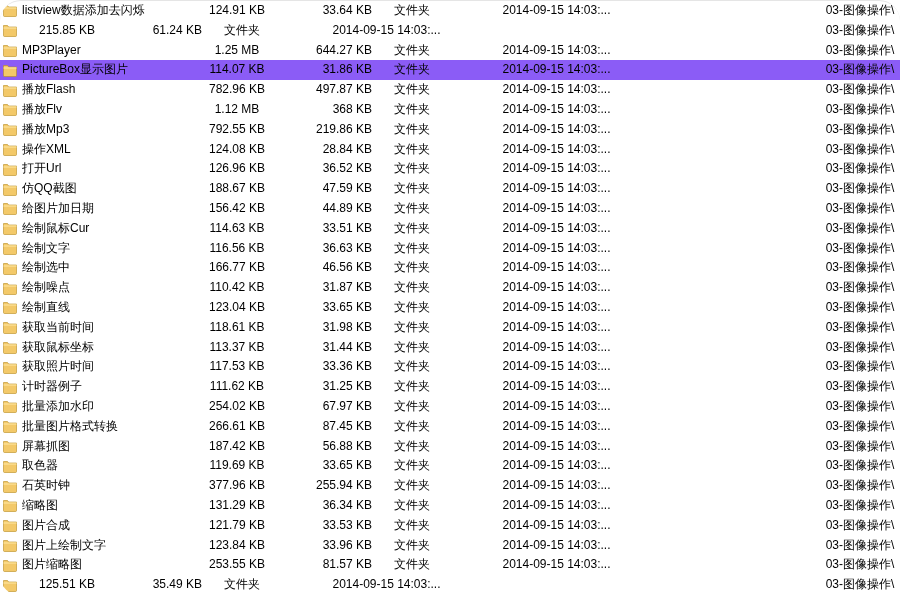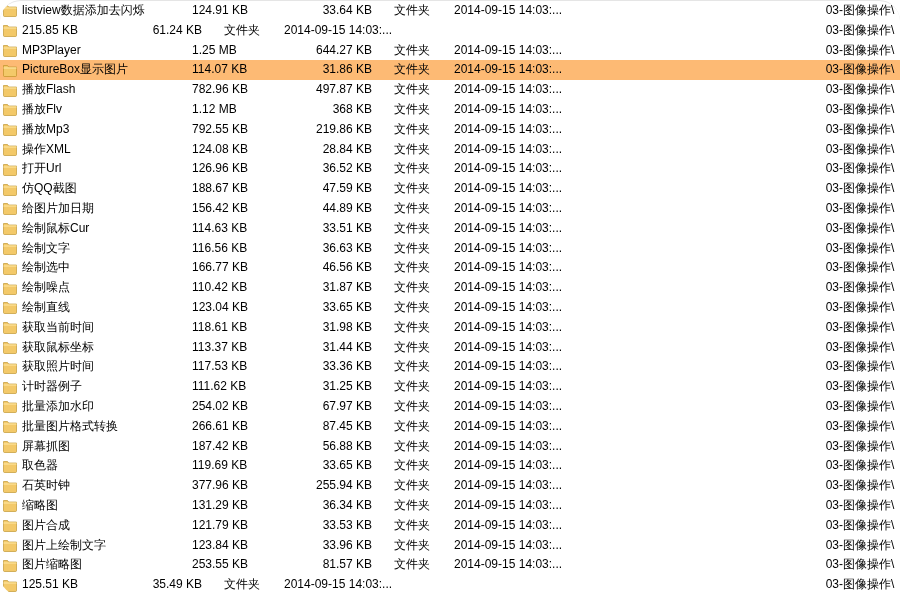--- a/index.html
+++ b/index.html
@@ -23,51 +23,52 @@
   .row {
     display: flex;
     align-items: center;
     height: 18.8px;
     line-height: 18.8px;
     border-bottom: 1px solid transparent;
     white-space: nowrap;
     padding-left: 2px;
   }
   .row.selected {
-    background: #fdba74;
+    background: #8b5cf6;
   }
   .icon {
     width: 16px;
     height: 16px;
     margin-right: 4px;
     flex: 0 0 16px;
     display: inline-block;
   }
   .icon svg { width: 16px; height: 16px; display: block; }
   .col-name {
     flex: 0 0 170px;
     overflow: hidden;
     text-overflow: ellipsis;
   }
   .col-size {
     flex: 0 0 90px;
-    text-align: left;
+    text-align: center;
     padding-right: 10px;
   }
   .col-packed {
     flex: 0 0 80px;
     text-align: right;
     padding-right: 8px;
   }
   .col-type {
     flex: 0 0 60px;
     margin-left: 14px;
   }
   .col-date {
     flex: 0 0 205px;
+    text-align: center;
   }
   .col-gap {
     flex: 1 1 auto;
   }
   .col-path {
     flex: 0 0 80px;
     text-align: center;
   }
 </style>
 </head>

